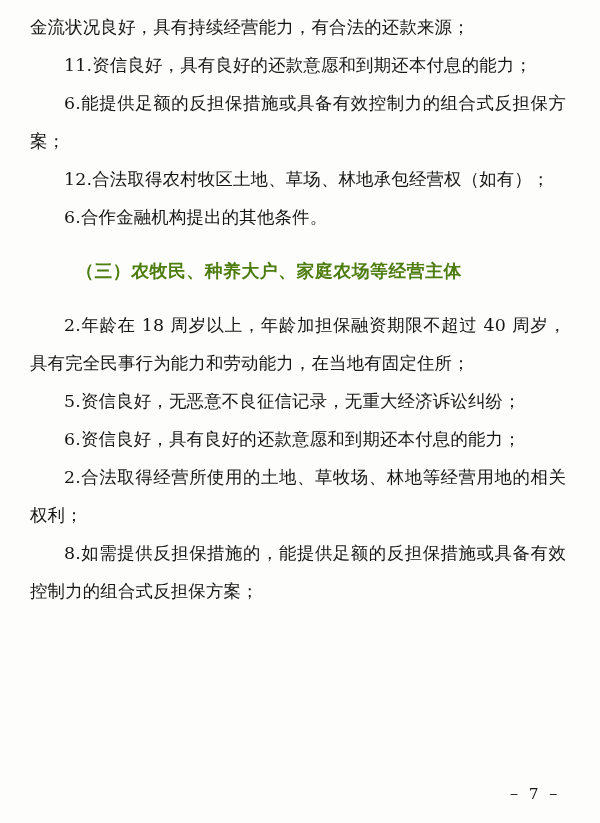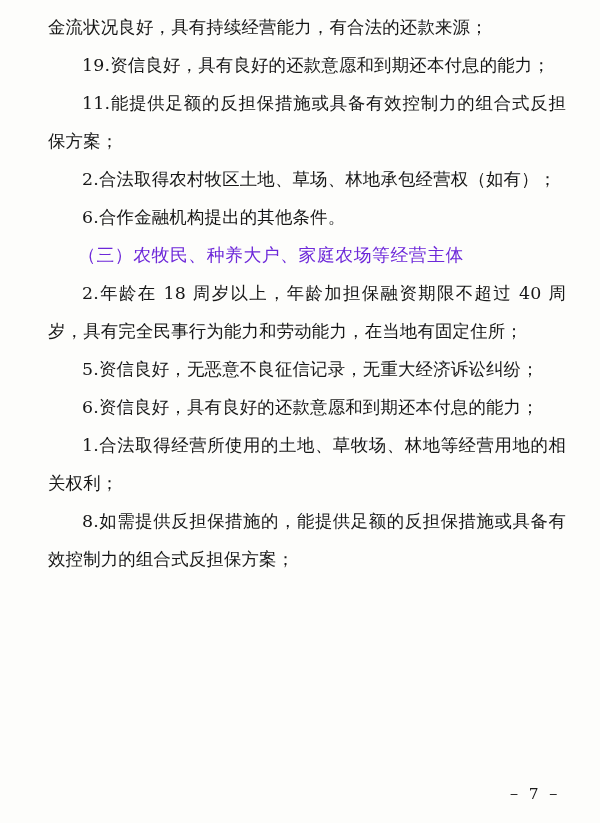--- a/index.html
+++ b/index.html
@@ -12,79 +12,79 @@
     background: #ffffff;
     font-family: "DejaVu Serif", "Liberation Serif", serif;
     color: #141414;
     overflow: hidden;
   }
   .page {
     position: relative;
     width: 600px;
     height: 823px;
     box-sizing: border-box;
-    padding: 8px 34px 0 48px;
+    padding: 8px 34px 0 30px;
     background: #fdfdfb;
   }
   .para {
     font-size: 17.4px;
     line-height: 38px;
     letter-spacing: 0.2px;
     text-align: justify;
     text-justify: inter-ideograph;
     margin: 0;
     color: #161616;
   }
   .indent {
     text-indent: 34px;
   }
   .heading {
     font-size: 17.8px;
     line-height: 38px;
-    font-weight: normal;
+    font-weight: bold;
     text-indent: 30px;
-    margin: 0;
-    color: #6d28d9;
+    margin: 16px;
+    color: #4d7c0f;
     letter-spacing: 0.6px;
   }
   .footer {
     position: absolute;
     right: 38px;
     bottom: 18px;
     font-size: 15.5px;
     color: #1a1a1a;
     letter-spacing: 1px;
   }
 </style>
 </head>
 <body>
 
 <div class="page">
 
   <p class="para">金流状况良好，具有持续经营能力，有合法的还款来源；</p>
 
-  <p class="para indent">19.资信良好，具有良好的还款意愿和到期还本付息的能力；</p>
+  <p class="para indent">11.资信良好，具有良好的还款意愿和到期还本付息的能力；</p>
 
-  <p class="para indent">11.能提供足额的反担保措施或具备有效控制力的组合式反担保方案；</p>
+  <p class="para indent">6.能提供足额的反担保措施或具备有效控制力的组合式反担保方案；</p>
 
-  <p class="para indent">2.合法取得农村牧区土地、草场、林地承包经营权（如有）；</p>
+  <p class="para indent">12.合法取得农村牧区土地、草场、林地承包经营权（如有）；</p>
 
 
   <p class="para indent">6.合作金融机构提出的其他条件。</p>
 
   <p class="heading">（三）农牧民、种养大户、家庭农场等经营主体</p>
 
 
   <p class="para indent">2.年龄在 18 周岁以上，年龄加担保融资期限不超过 40 周岁，具有完全民事行为能力和劳动能力，在当地有固定住所；</p>
 
 
 
   <p class="para indent">5.资信良好，无恶意不良征信记录，无重大经济诉讼纠纷；</p>
 
   <p class="para indent">6.资信良好，具有良好的还款意愿和到期还本付息的能力；</p>
 
-  <p class="para indent">1.合法取得经营所使用的土地、草牧场、林地等经营用地的相关权利；</p>
+  <p class="para indent">2.合法取得经营所使用的土地、草牧场、林地等经营用地的相关权利；</p>
 
   <p class="para indent">8.如需提供反担保措施的，能提供足额的反担保措施或具备有效控制力的组合式反担保方案；</p>
 
   <div class="footer">－ 7 －</div>
 
 </div>
 
 </body></html>

